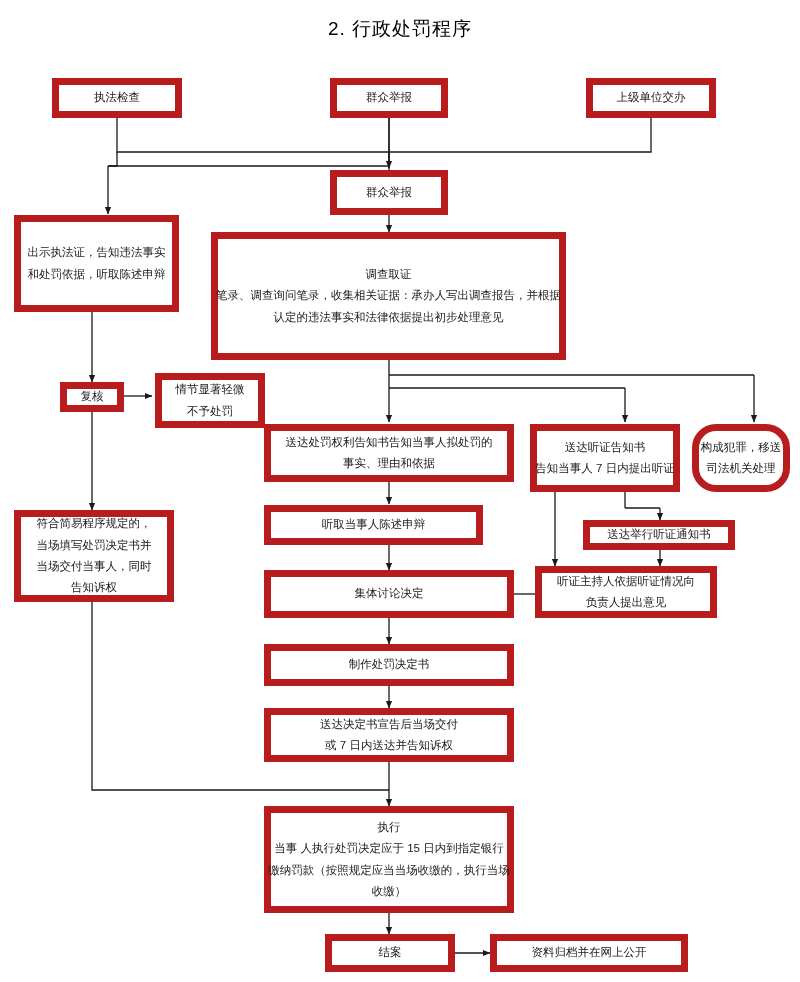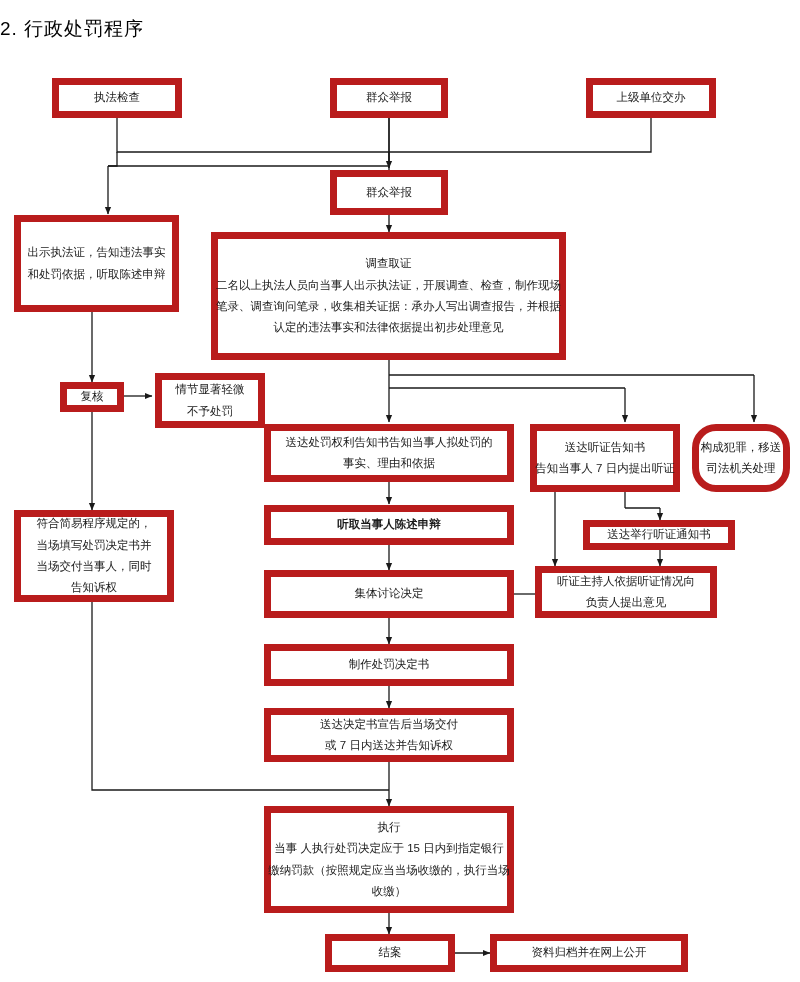--- a/index.html
+++ b/index.html
@@ -1,19 +1,19 @@
 <!DOCTYPE html>
 <html><head>
 <meta charset="utf-8">
 <style>
   html,body{margin:0;padding:0;background:#ffffff;}
   body{width:800px;height:982px;position:relative;overflow:hidden;
        font-family:"Liberation Sans","DejaVu Sans",sans-serif;color:#111;}
   #chart-title{
-    position:absolute;left:0;top:16px;width:800px;
+    position:absolute;left:0;top:16px;width:800px;text-align:center;
     font-size:19px;letter-spacing:1px;color:#000;
   }
   svg#wires{position:absolute;left:0;top:0;width:800px;height:982px;}
   .node{
     position:absolute;box-sizing:border-box;
     border:7px solid #b91c1c;background:#fff;
     display:flex;flex-direction:column;align-items:center;justify-content:center;
     font-size:11.5px;line-height:1.85;color:#1a1a1a;text-align:center;
     padding:2px 4px;
   }
@@ -99,21 +99,20 @@
   <span class="ln">群众举报</span>
 </div>
 
 <div class="node" style="left:14px;top:215px;width:165px;height:97px;">
   <span class="ln">出示执法证，告知违法事实</span>
   <span class="ln">和处罚依据，听取陈述申辩</span>
 </div>
 
 <div class="node" style="left:211px;top:232px;width:355px;height:128px;">
   <span class="ln">调查取证</span>
-  <span class="ln">二名以上执法人员向当事人出示执法证，开展调查、检查，制作现场</span>
   <span class="ln">笔录、调查询问笔录，收集相关证据：承办人写出调查报告，并根据</span>
   <span class="ln">认定的违法事实和法律依据提出初步处理意见</span>
 </div>
 
 <div class="node" style="left:60px;top:382px;width:64px;height:30px;">
   <span class="ln">复核</span>
 </div>
 
 <div class="node" style="left:155px;top:373px;width:110px;height:55px;">
   <span class="ln">情节显著轻微</span>
@@ -128,21 +127,21 @@
 <div class="node" style="left:530px;top:424px;width:150px;height:68px;">
   <span class="ln">送达听证告知书</span>
   <span class="ln">告知当事人 7 日内提出听证</span>
 </div>
 
 <div class="node" style="left:692px;top:424px;width:98px;height:68px;border-radius:24px;">
   <span class="ln">构成犯罪，移送</span>
   <span class="ln">司法机关处理</span>
 </div>
 
-<div class="node" style="left:264px;top:505px;width:250px;height:40px;font-weight:bold;">
+<div class="node" style="left:264px;top:505px;width:219px;height:40px;">
   <span class="ln">听取当事人陈述申辩</span>
 </div>
 
 <div class="node" style="left:583px;top:520px;width:152px;height:30px;">
   <span class="ln">送达举行听证通知书</span>
 </div>
 
 <div class="node" style="left:264px;top:570px;width:250px;height:48px;">
   <span class="ln">集体讨论决定</span>
 </div>

